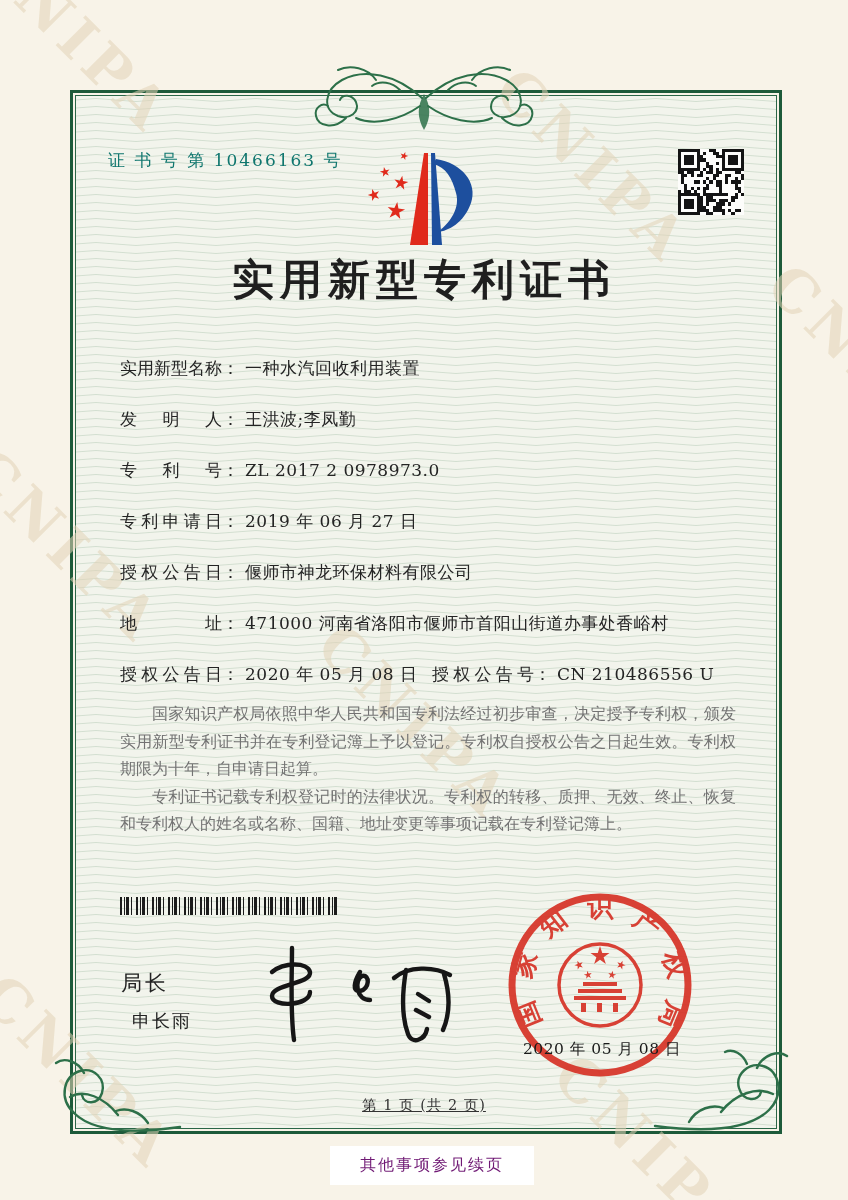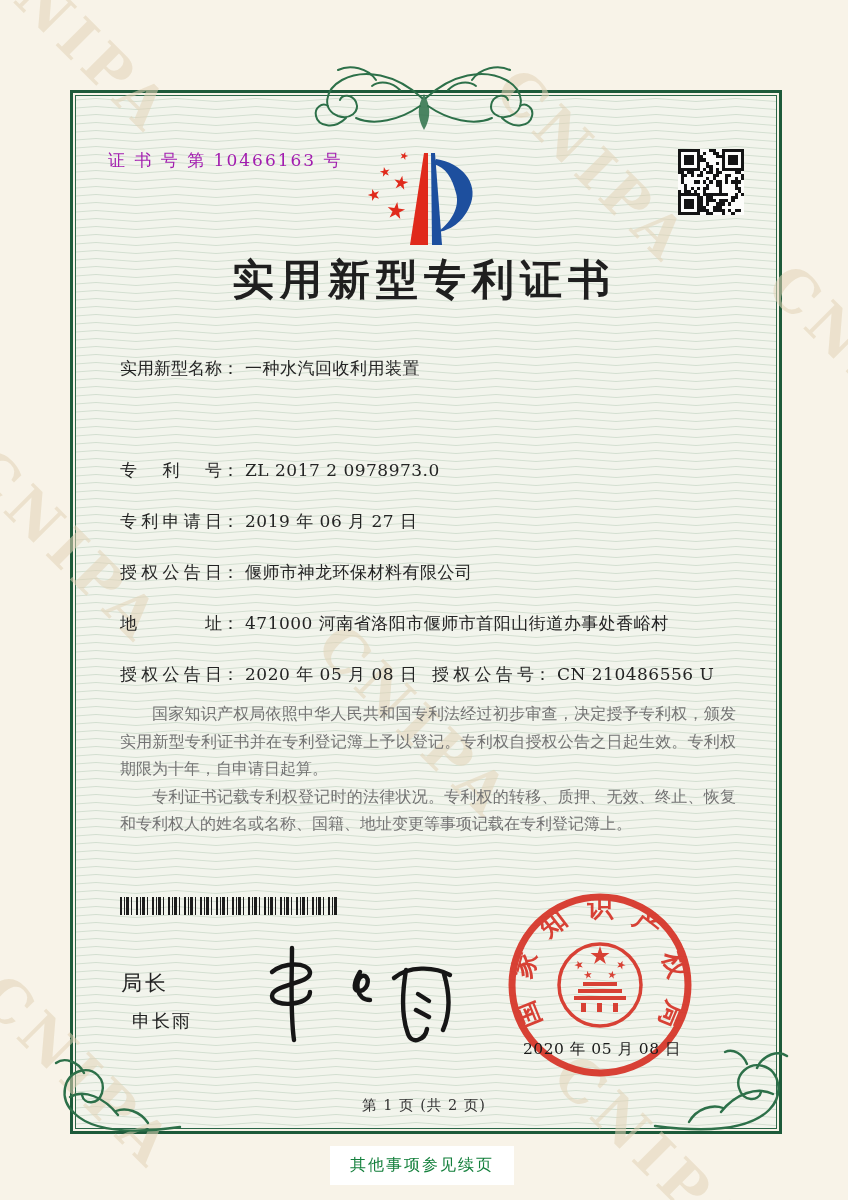--- a/index.html
+++ b/index.html
@@ -12,21 +12,21 @@
       transform:rotate(45deg);white-space:nowrap;z-index:2;pointer-events:none;}
 
   
   .frame{position:absolute;left:70px;top:90px;width:706px;height:1038px;
          border:3px solid #1d5a3a;z-index:1;}
   .frame-inner{position:absolute;left:2px;top:2px;right:2px;bottom:2px;border:1px solid #2a6647;}
   .waves-svg{position:absolute;left:0;top:0;width:100%;height:100%;}
 
   .content{position:absolute;left:0;top:0;width:848px;height:1200px;z-index:3;}
 
-  .cert-no{position:absolute;left:108px;top:149px;font-size:17px;letter-spacing:2px;color:#a21caf;}
+  .cert-no{position:absolute;left:108px;top:149px;font-size:17px;letter-spacing:2px;color:#0f766e;}
   .doc-title{position:absolute;left:0;top:252px;width:848px;text-align:center;
              font-size:42px;font-weight:600;letter-spacing:6px;color:#1f1f1f;}
 
   .field-row{position:absolute;left:120px;width:660px;font-size:17px;color:#242424;white-space:nowrap;}
   .flabel{display:inline-block;width:6em;text-align:justify;text-align-last:justify;vertical-align:bottom;}
   .fcolon{display:inline-block;margin-right:6px;}
   .fvalue{letter-spacing:.5px;}
   .grant-group{position:absolute;left:312px;top:0;white-space:nowrap;}
 
   .legal{position:absolute;left:120px;top:700px;width:616px;font-size:16px;line-height:27.5px;
@@ -42,23 +42,23 @@
 
   .officer-title{position:absolute;left:121px;top:969px;font-size:21px;letter-spacing:3px;color:#222;}
   .officer-name{position:absolute;left:132px;top:1009px;font-size:18px;letter-spacing:2px;color:#222;}
   .signature-svg{position:absolute;left:248px;top:942px;z-index:4;}
 
   .seal-svg{position:absolute;left:500px;top:885px;z-index:4;}
   .seal-date{position:absolute;left:512px;top:1039px;width:180px;text-align:center;
              font-size:15.5px;color:#1a1a1a;letter-spacing:.5px;z-index:5;}
 
   .page-num{position:absolute;left:0;top:1096px;width:848px;text-align:center;
-            font-size:14.5px;color:#333;letter-spacing:1px;}
-  .cont-note{position:absolute;left:330px;top:1146px;background:#ffffff;padding:9px 20px;
-             font-size:16px;color:#15803d;letter-spacing:2px;z-index:3;}
+            font-size:14.5px;color:#333;letter-spacing:1px;text-decoration:underline;}
+  .cont-note{position:absolute;left:330px;top:1146px;background:#ffffff;padding:9px 30px;
+             font-size:16px;color:#701a75;letter-spacing:2px;z-index:3;}
 
   .qr{position:absolute;left:678px;top:149px;width:66px;height:66px;display:grid;
       grid-template-columns:repeat(21,1fr);grid-template-rows:repeat(21,1fr);background:#fdfdfb;}
   .qr div{width:100%;height:100%;}
   .qr .b{background:#141414;}
 
   .logo-svg{position:absolute;left:358px;top:143px;}
   .ornament{position:absolute;z-index:2;}
 </style>
 </head>
@@ -589,20 +589,23 @@
         <div class="b"></div>
         <div></div>
         <div></div>
         <div></div>
       </div>
 
     <div class="doc-title">实用新型专利证书</div>
 
     <div class="field-row" style="top:357px">
       <span class="flabel">实用新型名称</span><span class="fcolon">：</span><span class="fvalue">一种水汽回收利用装置</span>
+    </div>
+    <div class="field-row" style="top:408px">
+      <span class="flabel">发明人</span><span class="fcolon">：</span><span class="fvalue">王洪波;李凤勤</span>
     </div>
     <div class="field-row" style="top:459px">
       <span class="flabel">专利号</span><span class="fcolon">：</span><span class="fvalue">ZL 2017 2 0978973.0</span>
     </div>
     <div class="field-row" style="top:510px">
       <span class="flabel">专利申请日</span><span class="fcolon">：</span><span class="fvalue">2019 年 06 月 27 日</span>
     </div>
     <div class="field-row" style="top:561px">
       <span class="flabel">授权公告日</span><span class="fcolon">：</span><span class="fvalue">偃师市神龙环保材料有限公司</span>
     </div>

